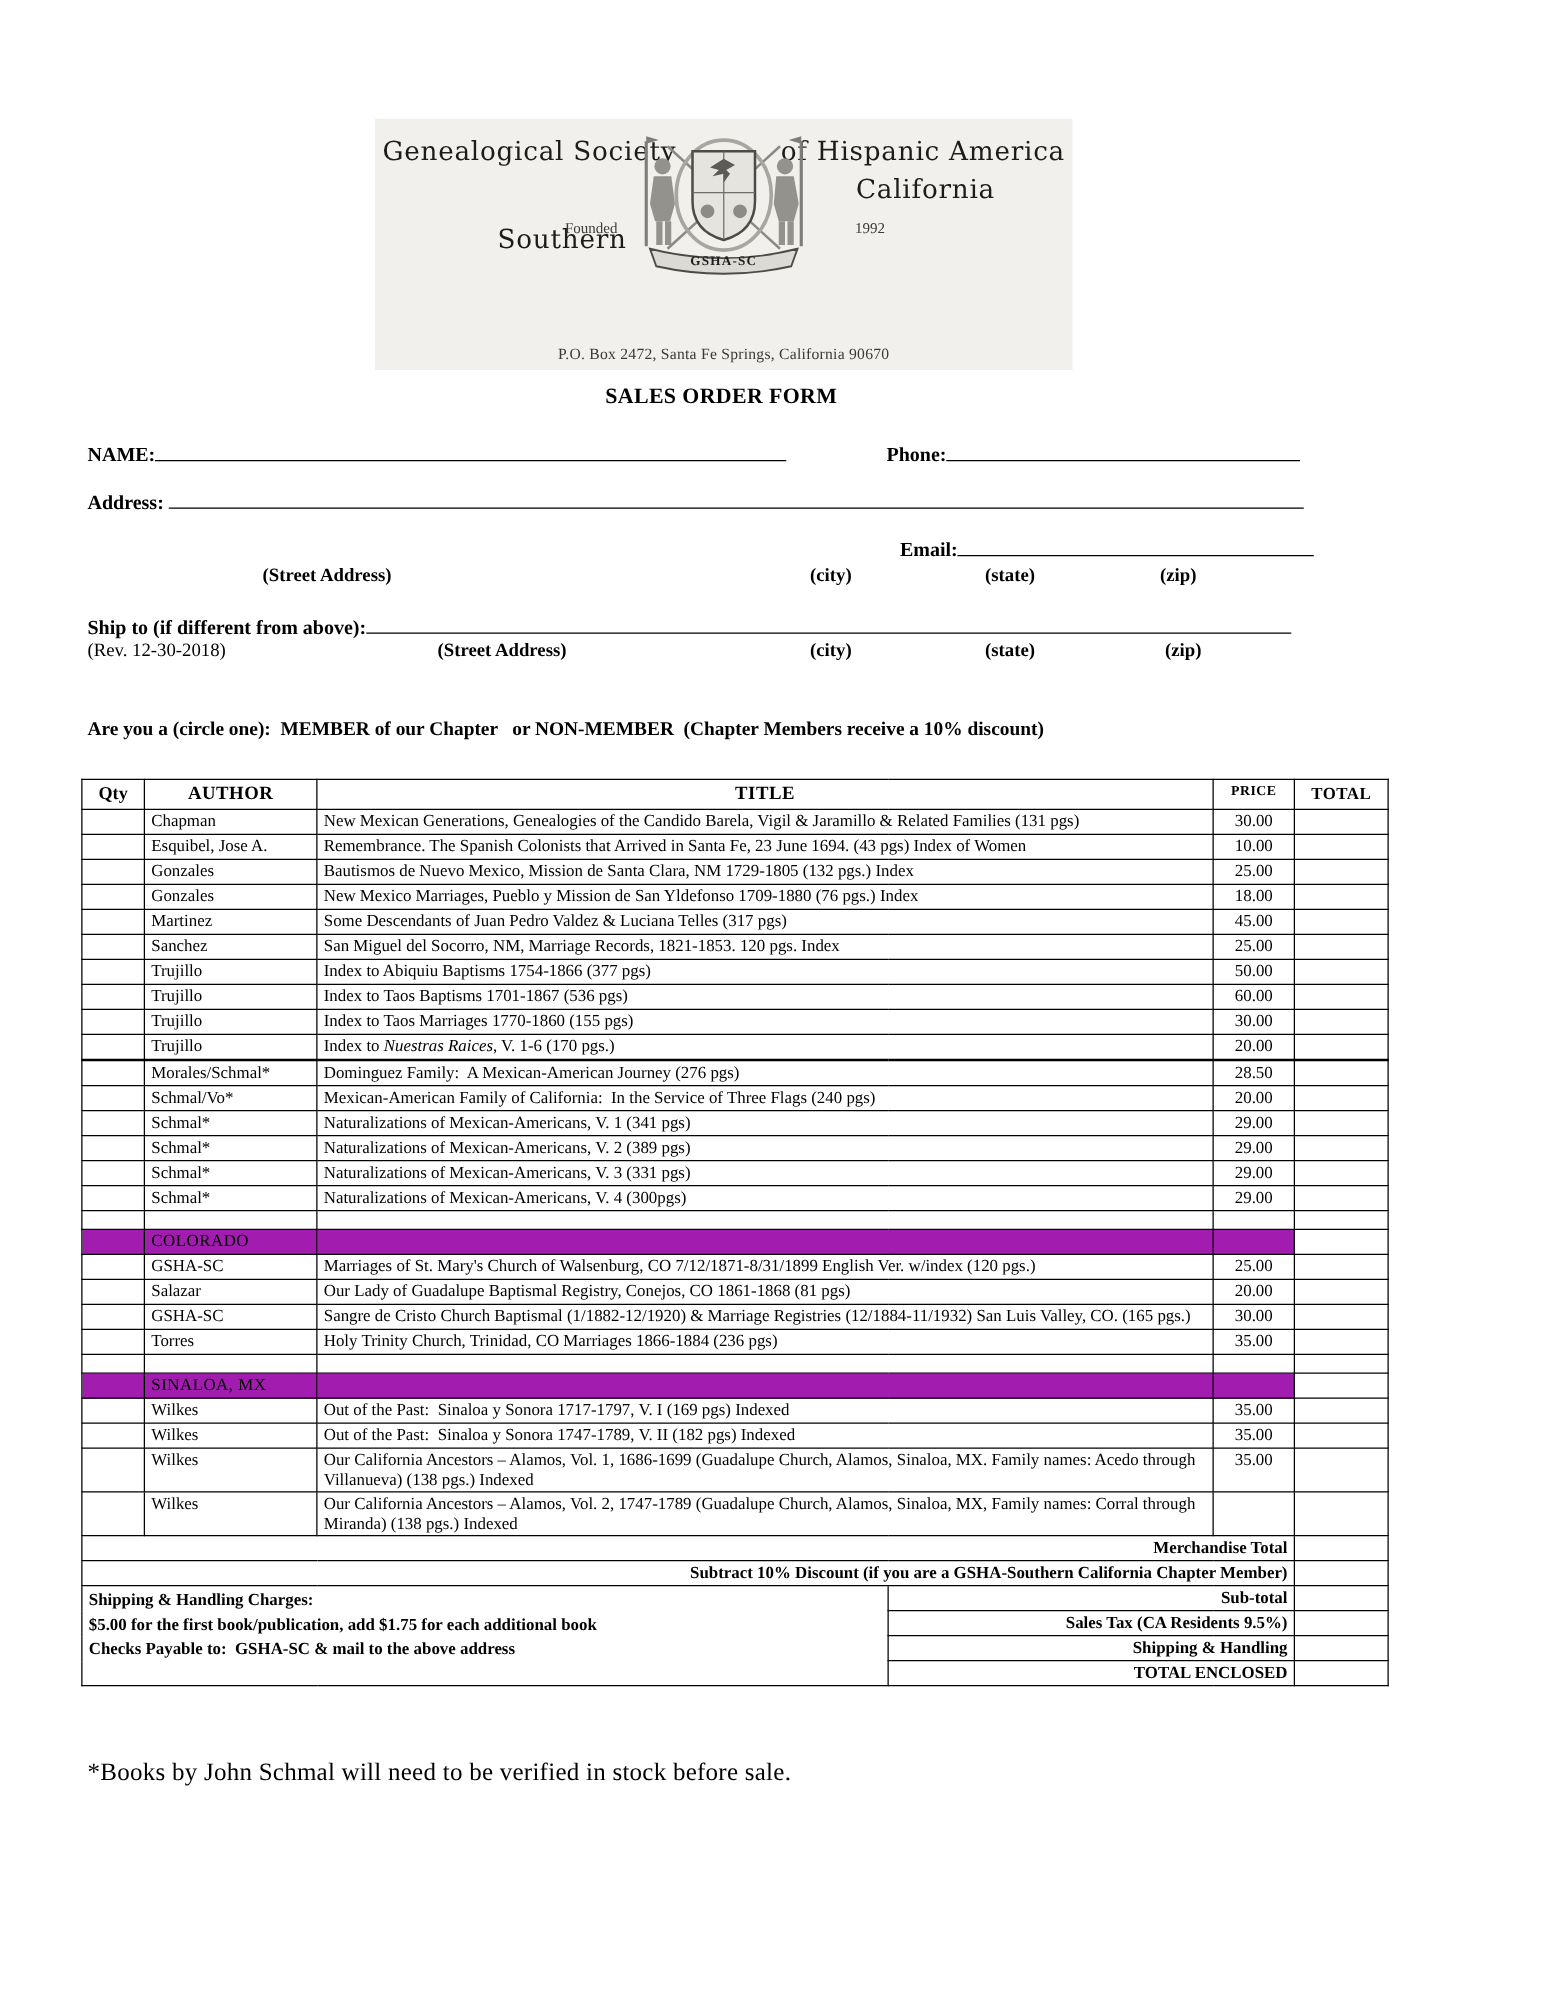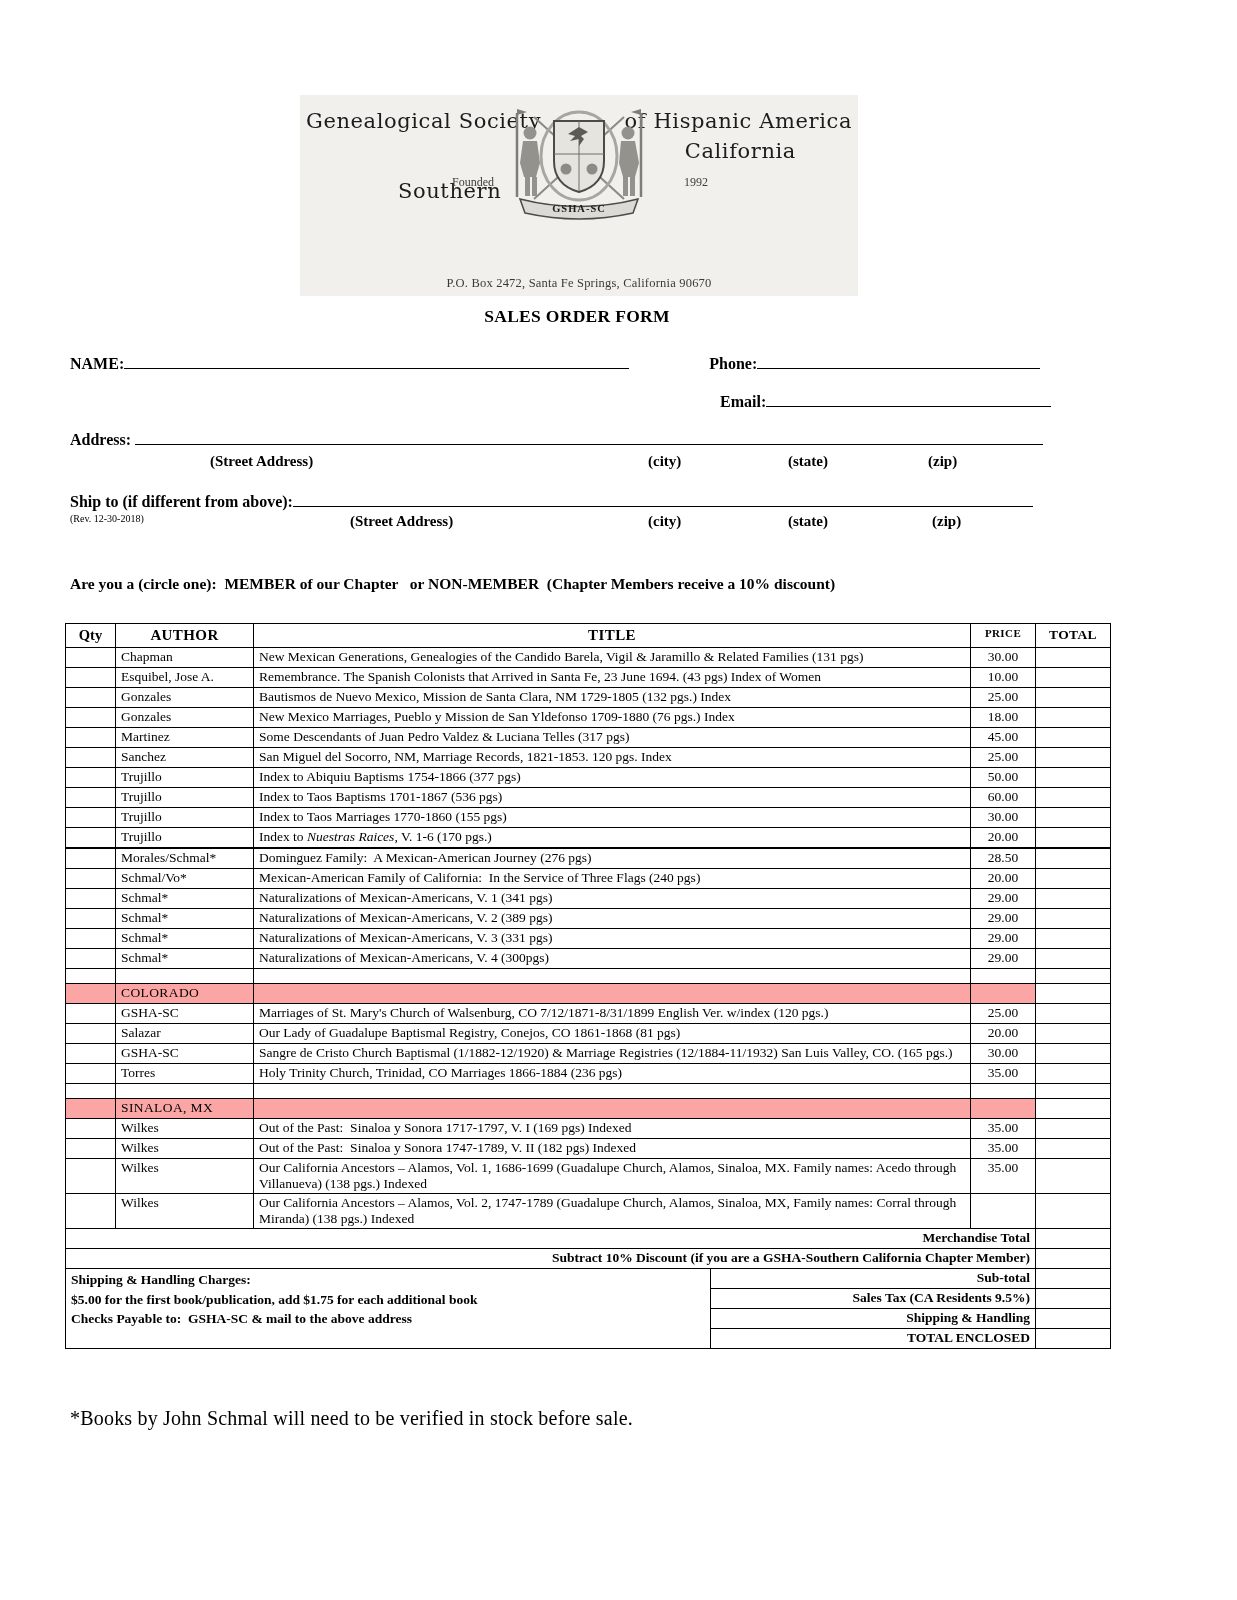--- a/index.html
+++ b/index.html
@@ -34,39 +34,39 @@
   
   .form-title {
     width:1024px; margin:10px 0 0 65px; text-align:center;
     font-weight:bold; font-size:17.5px; letter-spacing:0.3px;
   }
   .frow { position:relative; margin-left:70px; font-size:16px; font-weight:bold; height:22px; white-space:nowrap; }
   .lbl { font-weight:bold;text-align:center; }
   .uline { display:inline-block; height:1em; border-bottom:1px solid #000; }
   .sublabel-row { position:relative; height:22px; font-weight:bold; font-size:15px; }
   .sublabel-row .sl { position:absolute; top:0; white-space:nowrap; }
-  .rev { font-weight:normal; font-size:10px; }
+  .rev { font-weight:normal; font-size:15px; }
   .member-line { margin:40px 0 0 70px; font-weight:bold; font-size:15.5px; white-space:pre-wrap; }
 
   
   table.books {
     border-collapse:collapse; table-layout:fixed; width:1045px; margin-left:65px;
   }
   table.books td, table.books th { border:1px solid #000; vertical-align:top; }
   table.books th { font-weight:bold; text-align:center; padding:3px 2px; background:#fff; }
   th.h-qty   { font-size:14.5px; }
   th.h-author{ font-size:15px; letter-spacing:0.4px; }
   th.h-title { font-size:15px; letter-spacing:0.4px; }
   th.h-price { font-size:11px;  letter-spacing:0.4px; }
   th.h-total { font-size:13.5px; letter-spacing:0.4px; }
   table.books td { font-size:13.5px; padding:1px 5px; height:20px; }
   td.c-title { white-space:pre-wrap; }
   td.c-price { text-align:center; }
   tr.spacer td { height:15px; }
-  tr.section td { background:#fca5a5; letter-spacing:0.4px; }
+  tr.section td { background:#a21caf; letter-spacing:0.4px; }
   tr.section td.c-total { background:#fff; }
   td.sum-label { font-weight:bold; text-align:right; padding-right:6px; font-size:14px; white-space:pre-wrap; }
   td.note-block { font-weight:bold; text-align:left; font-size:13.5px; padding:2px 8px 2px 4px; }
   td.note-block div { white-space:pre-wrap; line-height:1.45; }
   .t2 { }
   .t1 { margin-top:30px; }
 
   .footnote { margin:58px 0 0 70px; font-size:20px; letter-spacing:0.2px; }
 </style>
 </head>
@@ -115,25 +115,25 @@
     <div class="logo-address">P.O. Box 2472, Santa Fe Springs, California 90670</div>
   </div>
 
   <div class="form-title">SALES ORDER FORM</div>
 
   <div class="frow" style="margin-top:26px;">
     <span class="lbl">NAME:</span><span class="uline" style="width:505px;"></span><span class="lbl" style="margin-left:80px;">Phone:</span><span class="uline" style="width:283px;"></span>
   </div>
 
   <div class="frow" style="margin-top:16px;">
+    <span class="lbl">Address:</span><span class="uline" style="width:908px; margin-left:4px;"></span>
+  </div>
+
+  <div class="frow" style="margin-top:16px;">
     <span class="lbl" style="margin-left:650px;">Email:</span><span class="uline" style="width:285px;"></span>
-  </div>
-
-  <div class="frow" style="margin-top:16px;">
-    <span class="lbl">Address:</span><span class="uline" style="width:908px; margin-left:4px;"></span>
   </div>
   <div class="sublabel-row" style="margin-top:2px;">
     <span class="sl" style="left:210px;">(Street Address)</span>
     <span class="sl" style="left:648px;">(city)</span>
     <span class="sl" style="left:788px;">(state)</span>
     <span class="sl" style="left:928px;">(zip)</span>
   </div>
 
   <div class="frow" style="margin-top:16px;">
     <span class="lbl">Ship to (if different from above):</span><span class="uline" style="width:740px;"></span>

